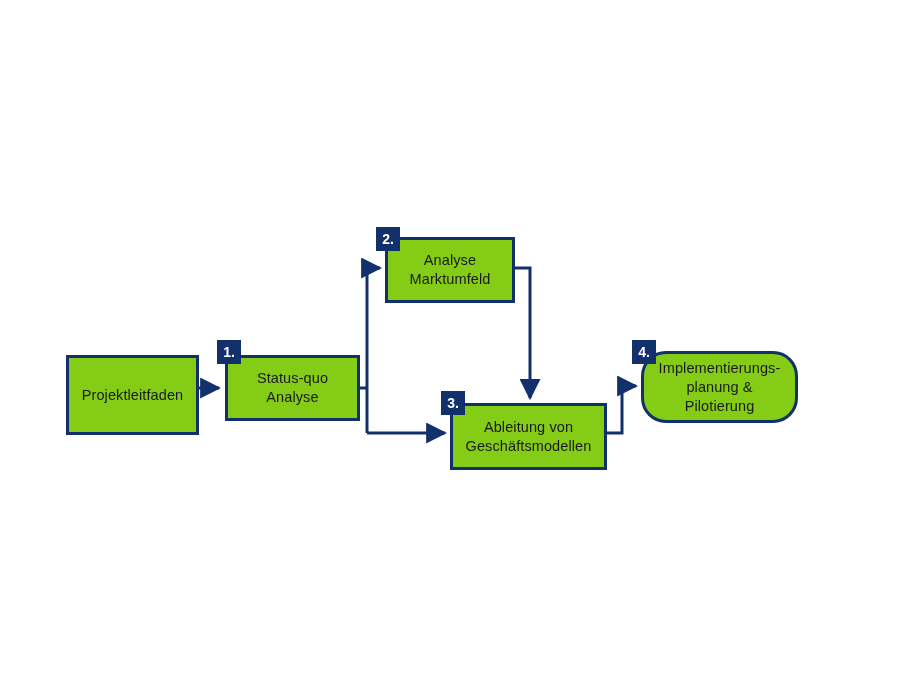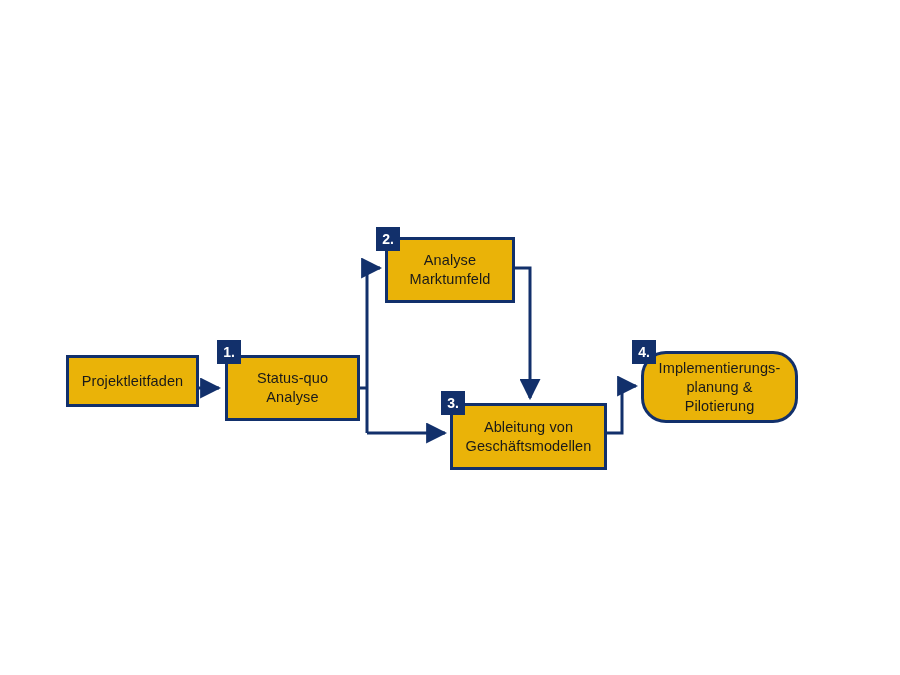--- a/index.html
+++ b/index.html
@@ -20,21 +20,21 @@
     position: absolute;
     left: 0;
     top: 0;
     width: 900px;
     height: 675px;
     overflow: visible;
   }
   .node {
     position: absolute;
     box-sizing: border-box;
-    background: #eab308;
+    background: #84cc16;
     border: 3px solid #12306b;
     display: flex;
     align-items: center;
     justify-content: center;
     text-align: center;
     z-index: 3;
   }
   .node-label {
     font-size: 14.5px;
     line-height: 19px;
@@ -92,21 +92,21 @@
 
     <g>
       <path d="M 515 268 L 530 268 L 530 398" stroke="#12306b" stroke-width="3" fill="none" marker-end="url(#arrowD)"></path>
     </g>
 
     <g>
       <path d="M 607 433 L 622 433 L 622 386 L 636 386" stroke="#12306b" stroke-width="3" fill="none" marker-end="url(#arrowR)"></path>
     </g>
   </svg>
 
-  <div class="node" style="left:66px; top:355px; width:133px; height:52px;">
+  <div class="node" style="left:66px; top:355px; width:133px; height:80px;">
     <span class="node-label">Projektleitfaden</span>
   </div>
 
   <div class="node" style="left:225px; top:355px; width:135px; height:66px;">
     <span class="node-label">Status-quo
 Analyse</span>
   </div>
   <div class="badge" style="left:217px; top:340px;">
     <span>1.</span>
   </div>

